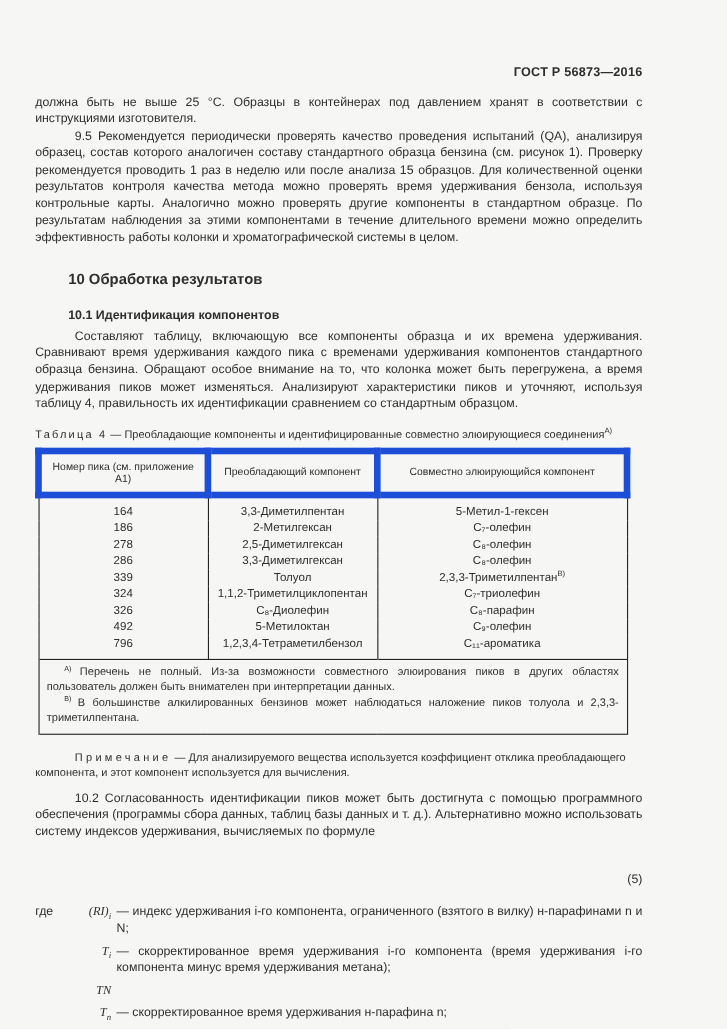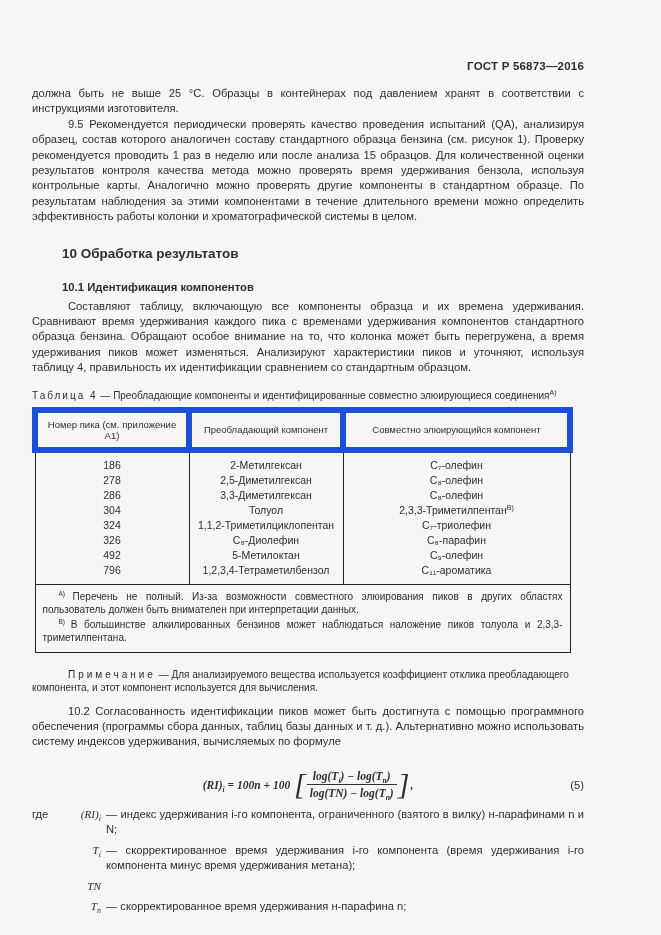--- a/index.html
+++ b/index.html
@@ -88,36 +88,41 @@
         </colgroup>
       <thead>
         <tr>
           <th>Номер пика (см. приложение А1)</th>
           <th>Преобладающий компонент</th>
           <th>Совместно элюирующийся компонент</th>
         </tr>
       </thead>
       <tbody>
           <tr>
+            <td>164</td>
+            <td>3,3-Диметилпентан</td>
+            <td>5-Метил-1-гексен</td>
+          </tr>
+          <tr>
             <td>186</td>
             <td>2-Метилгексан</td>
             <td>C₇-олефин</td>
           </tr>
           <tr>
             <td>278</td>
             <td>2,5-Диметилгексан</td>
             <td>C₈-олефин</td>
           </tr>
           <tr>
             <td>286</td>
             <td>3,3-Диметилгексан</td>
             <td>C₈-олефин</td>
           </tr>
           <tr>
-            <td>304</td>
+            <td>339</td>
             <td>Толуол</td>
             <td>2,3,3-Триметилпентан<sup>В)</sup></td>
           </tr>
           <tr>
             <td>324</td>
             <td>1,1,2-Триметилциклопентан</td>
             <td>C₇-триолефин</td>
           </tr>
           <tr>
             <td>326</td>
@@ -143,30 +148,20 @@
             </td>
         </tr>
       </tbody>
     </table>
 
     <p class="note p-indent"><span class="note-label">Примечание</span><span> — Для анализируемого вещества используется коэффициент отклика преобладающего компонента, и этот компонент используется для вычисления.</span></p>
 
     <p class="body-text p-indent p102">10.2 Согласованность идентификации пиков может быть достигнута с помощью программного обеспечения (программы сбора данных, таблиц базы данных и т. д.). Альтернативно можно использовать систему индексов удерживания, вычисляемых по формуле</p>
 
     <div class="formula-wrap">
-      <span class="frm">
-        <span class="tok"><span>(RI)</span><sub>i</sub><span> = 100n + 100 </span></span>
-        <span class="bracket">[</span>
-        <span class="frac">
-          <span class="num">log(T<sub>i</sub>) − log(T<sub>n</sub>)</span>
-          <span class="den">log(TN) − log(T<sub>n</sub>)</span>
-        </span>
-        <span class="bracket">]</span>
-        <span class="tok">,</span>
-      </span>
       <span class="eq-num">(5)</span>
     </div>
 
     <div class="defs">
         <div class="def-row">
           <span class="def-where">где</span>
           <span class="def-term">(RI)<sub>i</sub></span>
           <span class="def-text">— индекс удерживания i-го компонента, ограниченного (взятого в вилку) н-парафинами n и N;</span>
         </div>
         <div class="def-row">

